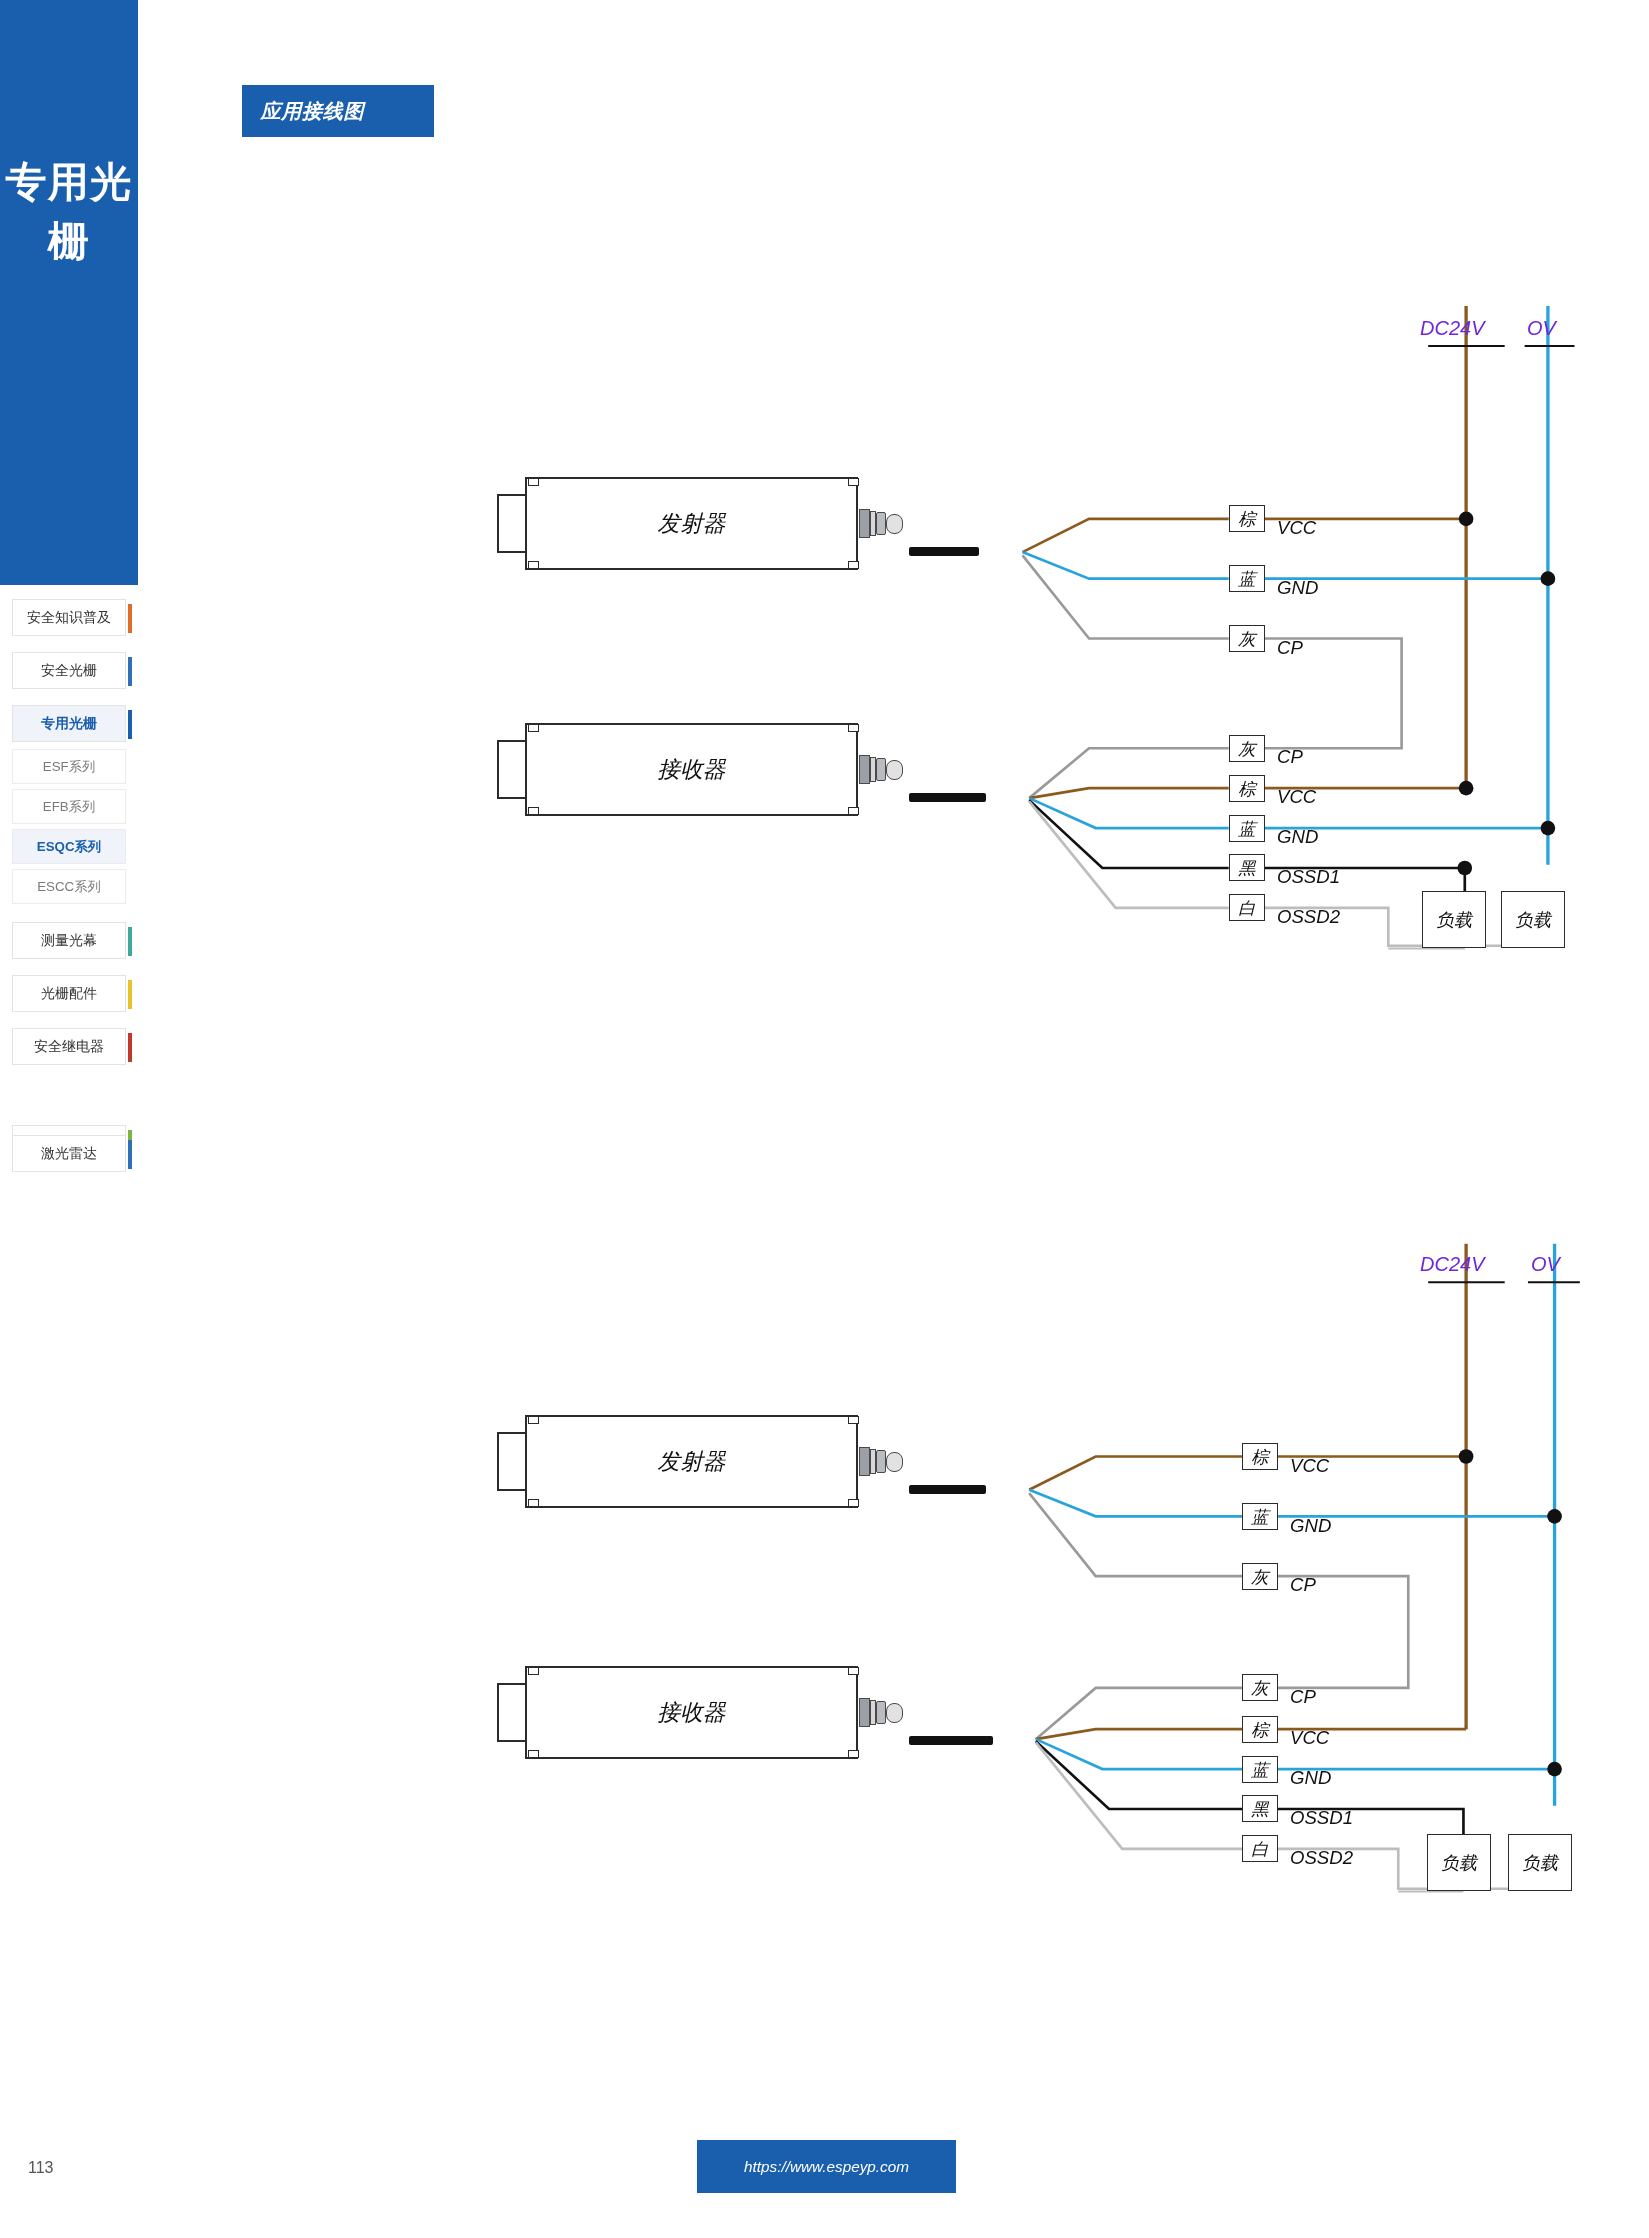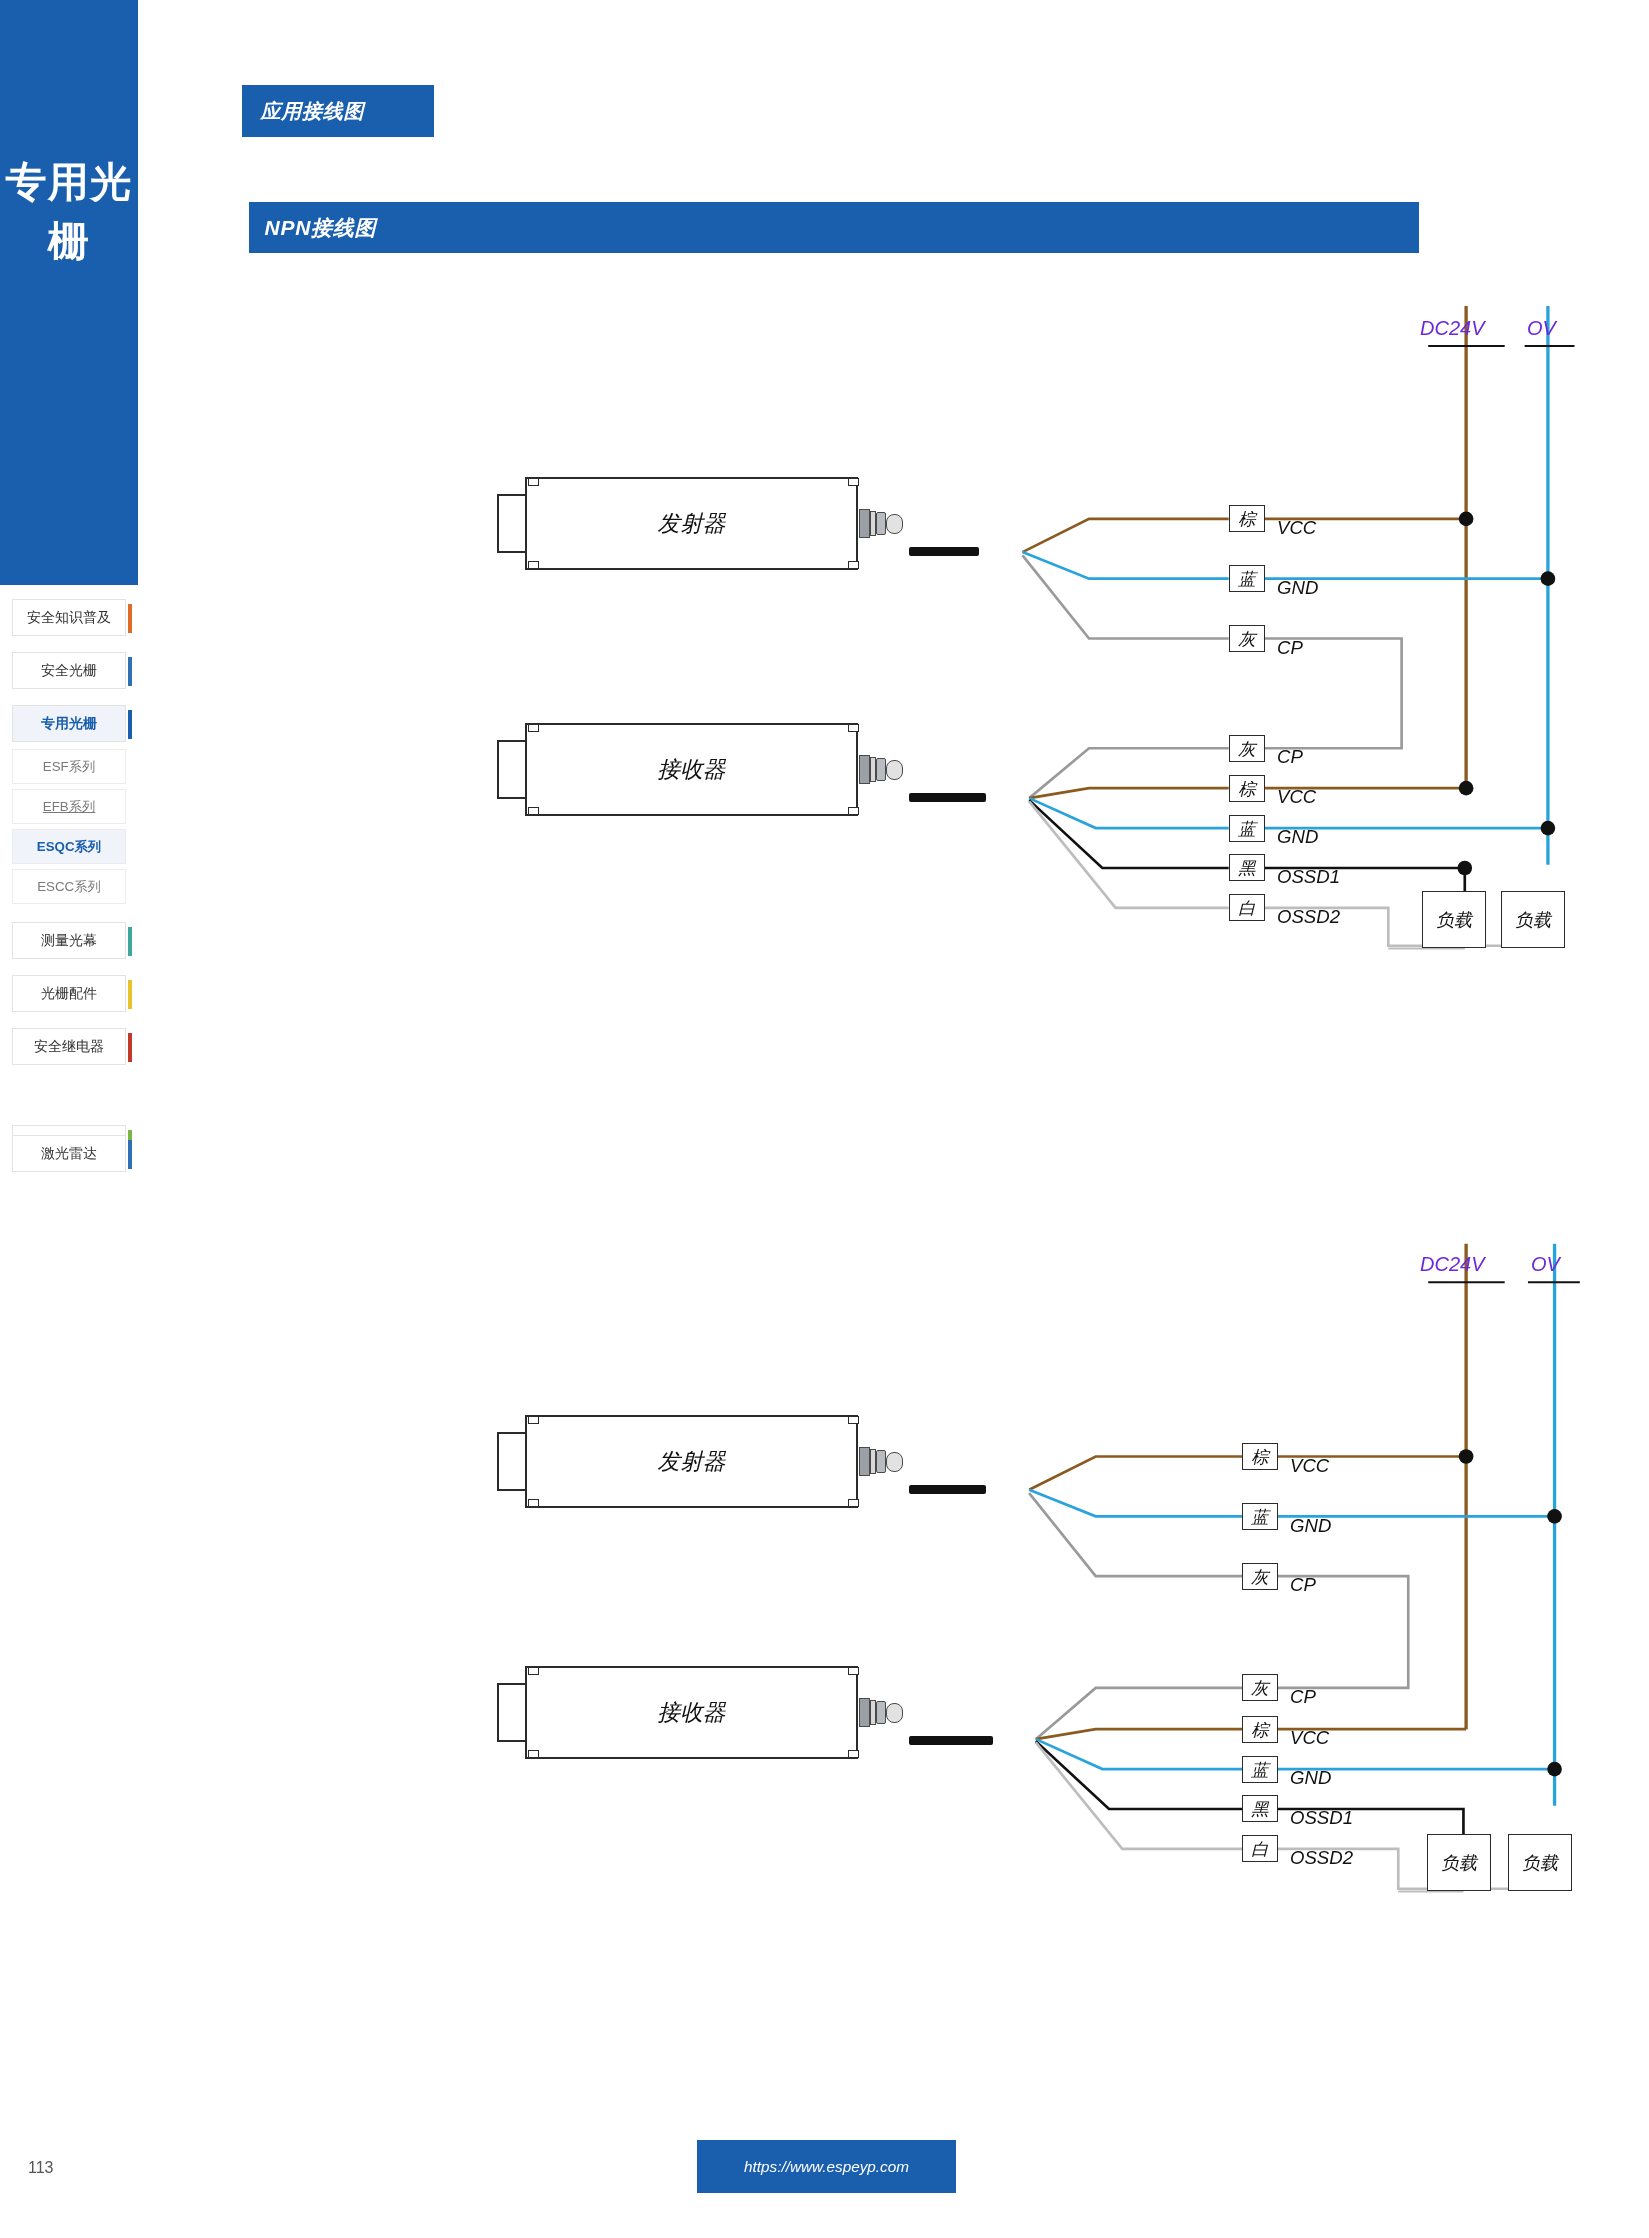--- a/index.html
+++ b/index.html
@@ -238,21 +238,21 @@
     <span class="tick" style="background:#2f6fb5;"></span>
   </div>
   <div class="side-item active" style="top:705px;">
     <span>专用光栅</span>
     <span class="tick" style="background:#1a5fad;"></span>
   </div>
 
   <div class="side-item sub" style="top:749px;">
     <span>ESF系列</span>
   </div>
-  <div class="side-item sub" style="top:789px;text-decoration:underline;">
+  <div class="side-item sub" style="top:789px;">
     <span>EFB系列</span>
   </div>
   <div class="side-item sub active" style="top:829px;">
     <span>ESQC系列</span>
   </div>
   <div class="side-item sub" style="top:869px;">
     <span>ESCC系列</span>
   </div>
 
   <div class="side-item" style="top:922px;">
@@ -274,21 +274,20 @@
   <div class="side-item" style="top:1135px;">
     <span>激光雷达</span>
     <span class="tick" style="background:#2f6fb5;"></span>
   </div>
 </div>
 
 <div class="content">
 
   <div class="tag-title" style="left:104px; top:85px; width:192px; height:52px;">应用接线图</div>
 
-  <div class="section-bar" style="left:104px; top:202px; width:1177px; height:51px;">NPN接线图</div>
 
   <div class="diagram" style="left:0; top:359px; width:1511px; height:579px;">
 
     <svg width="1511" height="579" viewBox="0 0 2272 870">
 
       <path d="M1330,290 L1430,240 L1640,240" stroke="#8a5a1e" stroke-width="4" fill="none"></path>
       <path d="M1330,290 L1430,330 L1640,330" stroke="#29a3dc" stroke-width="4" fill="none"></path>
       <path d="M1330,295 L1430,420 L1640,420" stroke="#9a9a9a" stroke-width="4" fill="none"></path>
 
       <path d="M1340,660 L1430,585 L1640,585" stroke="#9a9a9a" stroke-width="4" fill="none"></path>

